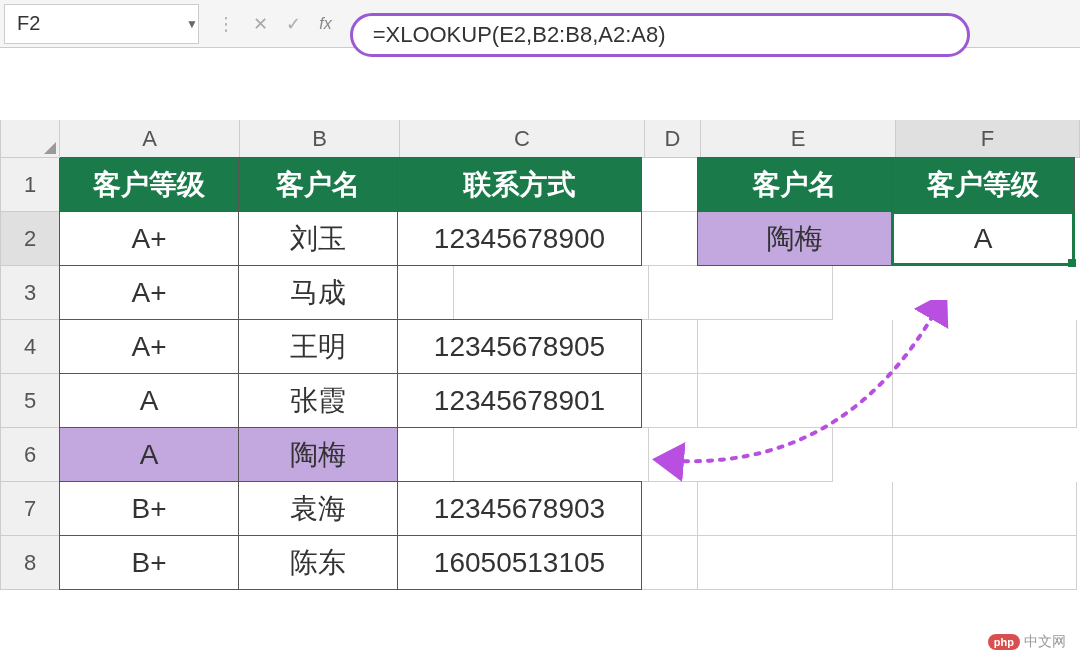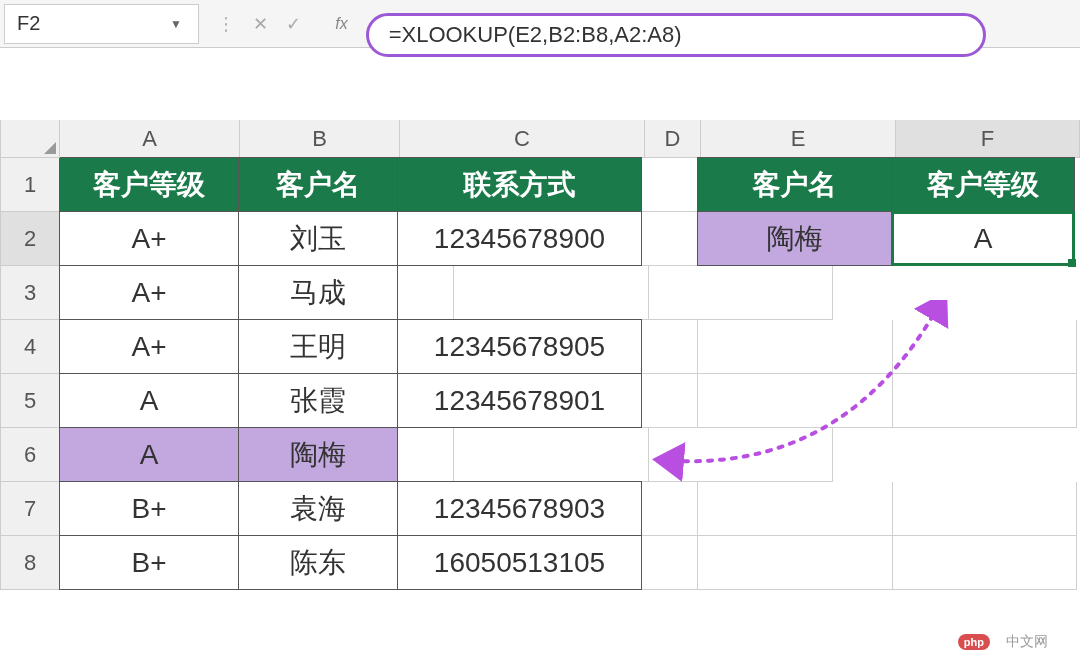--- a/index.html
+++ b/index.html
@@ -28,21 +28,21 @@
       width: 195px;
       height: 40px;
       background: #fff;
       border: 1px solid #ccc;
       display: flex;
       align-items: center;
       padding-left: 12px;
       font-size: 20px;
       color: #333;
       margin: 4px;
-      padding-right: 16px;
+      padding-right: 0;
     }
     .name-box-text {
       flex: 1;
     }
     .name-box-arrow {
       color: #666;
       font-size: 12px;
     }
     .fb-controls {
       display: flex;
@@ -52,21 +52,20 @@
       color: #999;
     }
     .fb-icon {
       font-size: 18px;
       color: #aaa;
     }
     .fb-icon.fx {
       font-style: italic;
       font-size: 16px;
       color: #888;
-      margin-left: 16px;
     }
     .formula-input-wrapper {
       flex: 0 0 auto;
       height: 44px;
       border: 3px solid #9b59d6;
       border-radius: 22px;
       background: #fff;
       display: flex;
       align-items: center;
       padding: 0 20px;
@@ -186,25 +185,25 @@
     .arrow-svg {
       position: absolute;
       left: 640px;
       top: 300px;
       pointer-events: none;
       z-index: 10;
     }
     
     .watermark {
       position: absolute;
-      right: 32px;
+      right: 14px;
       bottom: 8px;
       display: flex;
       align-items: center;
-      gap: 16px;
+      gap: 4px;
       font-size: 14px;
       color: #999;
     }
     .watermark-logo {
       background: #d94f4f;
       color: #fff;
       font-weight: bold;
       font-size: 11px;
       padding: 2px 6px;
       border-radius: 8px;

